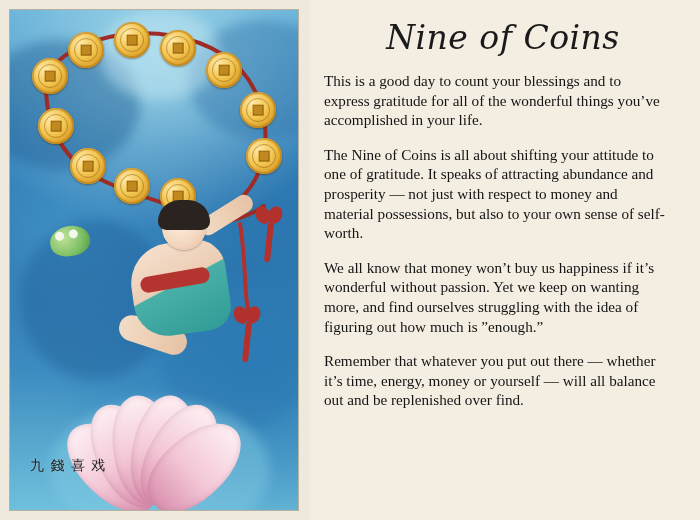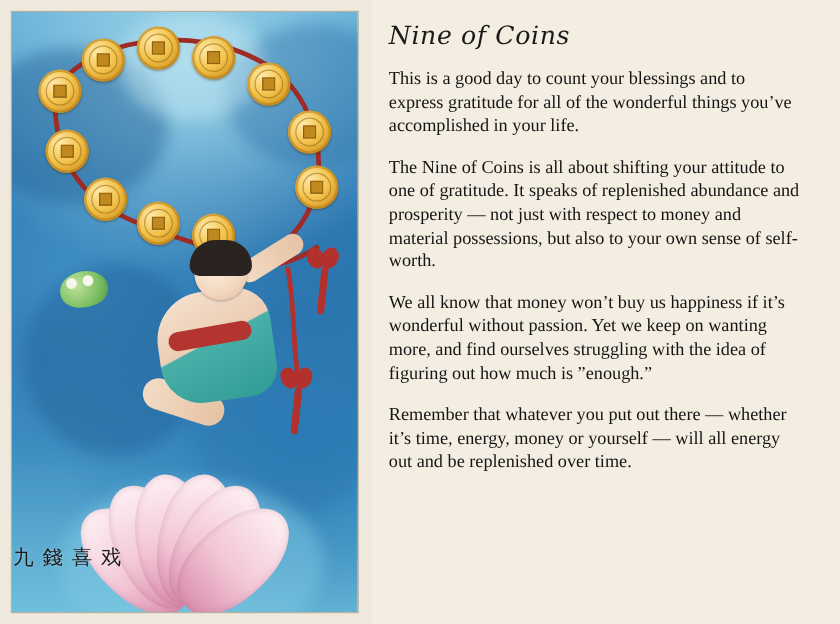--- a/index.html
+++ b/index.html
@@ -205,42 +205,42 @@
   .bow .tail {
     position: absolute;
     left: 10px; top: 16px;
     width: 6px; height: 40px;
     background: #b3312c;
     border-radius: 3px;
     transform: rotate(6deg);
   }
   .signature {
     position: absolute;
-    left: 1px;
+    left: 20px;
     bottom: 36px;
     color: #1b1b1b;
     font-family: "DejaVu Serif", serif;
-    font-size: 17px;
+    font-size: 14px;
     line-height: 18px;
     letter-spacing: 1px;
     text-shadow: 0 0 2px rgba(255,255,255,.4);
   }
 
   
   .text-pane {
     flex: 1 1 auto;
     padding: 14px 18px 10px 14px;
     box-sizing: border-box;
     background: #f4eee2;
   }
   .title {
-    text-align: left;
+    text-align: center;
     font-family: "DejaVu Serif", serif;
     font-style: italic;
-    font-size: 21px;
+    font-size: 33px;
     color: #1a1a1a;
     margin: 4px 0 14px 0;
     letter-spacing: .5px;
   }
   .para {
     font-family: "Liberation Serif", serif;
     font-size: 15.2px;
     line-height: 19.6px;
     color: #141414;
     margin: 0 16px 15px 0;
@@ -311,18 +311,18 @@
       </div>
 
       <div class="signature">九 錢
 喜 戏</div>
     </div>
   </div>
 
   <div class="text-pane">
     <div class="title">Nine of Coins</div>
     <p class="para">This is a good day to count your blessings and to express gratitude for all of the wonderful things you’ve accomplished in your life.</p>
-    <p class="para">The Nine of Coins is all about shifting your attitude to one of gratitude. It speaks of  replenished abundance and prosperity — not just with respect to money and material possessions, but also to your own sense of self-worth.</p>
+    <p class="para">The Nine of Coins is all about shifting your attitude to one of gratitude. It speaks of  attracting abundance and prosperity — not just with respect to money and material possessions, but also to your own sense of self-worth.</p>
     <p class="para">We all know that money won’t buy us happiness if it’s wonderful without passion. Yet we keep on wanting more, and find ourselves struggling with the idea of figuring out how much  is ”enough.”</p>
-    <p class="para">Remember that whatever you put out there — whether it’s time, energy, money or yourself — will all energy out and be replenished over time.</p>
+    <p class="para">Remember that whatever you put out there — whether it’s time, energy, money or yourself — will all balance out and be replenished over find.</p>
   </div>
 
 </div>
 
 </body></html>

